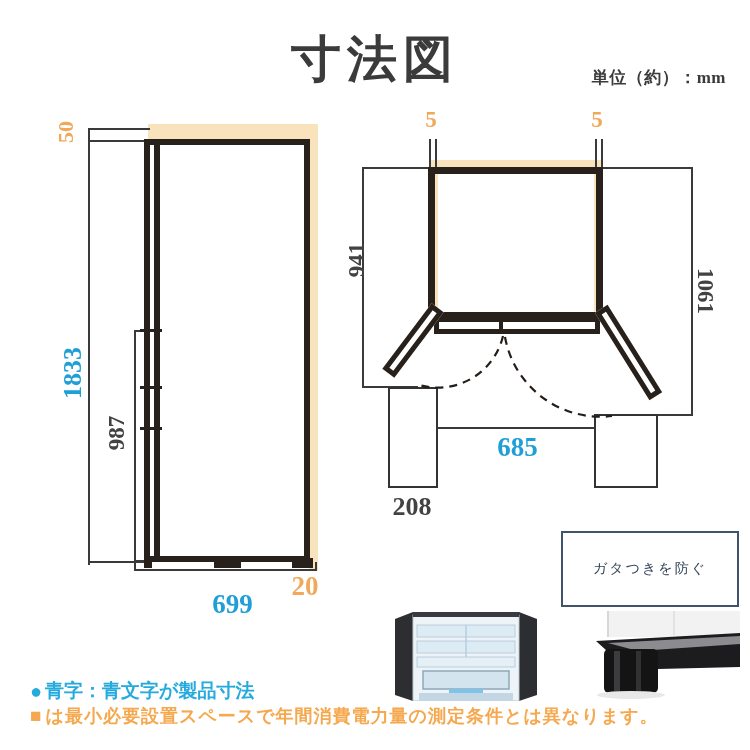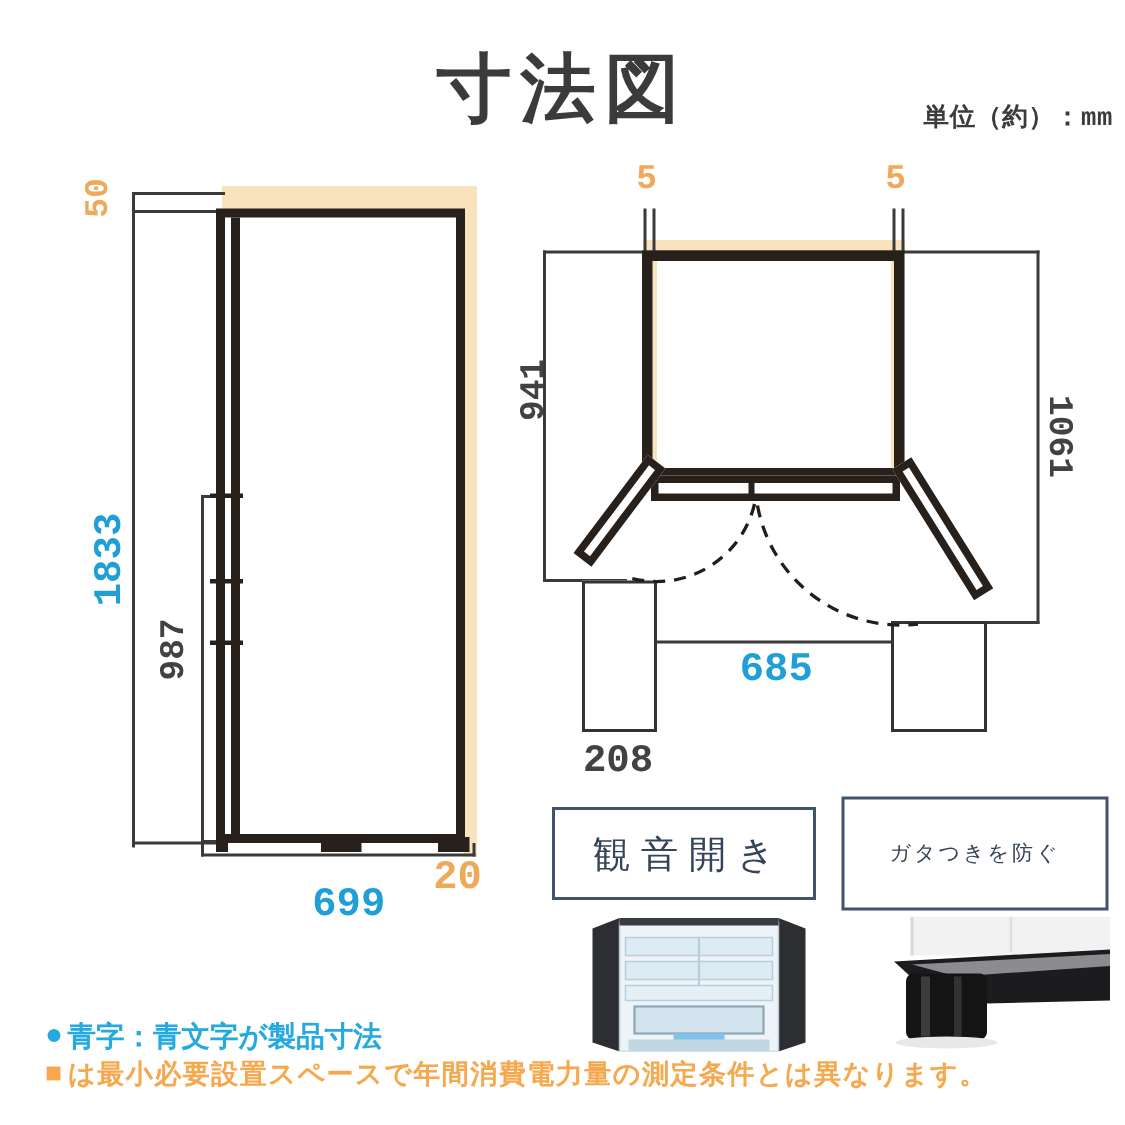--- a/index.html
+++ b/index.html
@@ -1,24 +1,24 @@
 <!DOCTYPE html>
 <html><head>
 <meta charset="utf-8">
 <style>
   html,body{margin:0;padding:0;background:#ffffff;}
   .canvas{
     position:relative;width:750px;height:750px;background:#ffffff;overflow:hidden;
-    font-family:Liberation Mono, monospace;color:#3c3c3c;
+    font-family:Liberation Serif, serif;color:#3c3c3c;
   }
   .abs{position:absolute;}
   
   .title{left:0;top:26px;width:750px;text-align:center;font-size:50px;font-weight:bold;
          letter-spacing:6px;color:#3b3b3b;}
-  .unit{right:8px;top:66px;font-size:17px;font-weight:bold;color:#3b3b3b;letter-spacing:0.5px;}
+  .unit{right:24px;top:66px;font-size:17px;font-weight:bold;color:#3b3b3b;letter-spacing:0.5px;}
   .dim{font-weight:bold;text-align:center;line-height:1;}
   .dim.blue{color:#1f9fd6;}
   .dim.orange{color:#f0a95a;}
   .dim.dark{color:#424242;}
   .rot-ccw{display:flex;align-items:center;justify-content:center;transform:rotate(-90deg);}
   .rot-cw{display:flex;align-items:center;justify-content:center;transform:rotate(90deg);}
   
   .thin{background:#3a3a3a;}
   .tan{background:#f8e3bd;}
   .thickfill{background:#28201a;}
@@ -110,23 +110,20 @@
   <div class="abs thin" style="left:437px;top:427px;width:158px;height:2px;z-index:3;"></div>
 
   <div class="abs dim orange" style="left:419px;top:108px;width:24px;font-size:23px;">5</div>
   <div class="abs dim orange" style="left:585px;top:108px;width:24px;font-size:23px;">5</div>
   <div class="abs dim dark rot-ccw" style="left:306px;top:245px;width:100px;height:30px;font-size:23px;">941</div>
   <div class="abs dim dark rot-cw" style="left:651px;top:276px;width:110px;height:30px;font-size:23px;">1061</div>
   <div class="abs dim blue" style="left:480px;top:434px;width:75px;font-size:27px;z-index:7;">685</div>
   <div class="abs dim dark" style="left:384px;top:494px;width:56px;font-size:26px;">208</div>
   <div class="abs dim dark" style="left:596px;top:494px;width:60px;font-size:26px;margin-top:47px;">266</div>
 
-  <div class="abs feature-box" style="left:368px;top:538px;width:172px;height:58px;z-index:8;">
-    <span class="fb-large">観音開き</span>
-  </div>
   <div class="abs feature-box" style="left:561px;top:531px;width:174px;height:72px;z-index:8;">
     <span class="fb-small">ガタつきを防ぐ</span>
   </div>
 
   <div class="abs" style="left:393px;top:611px;width:146px;height:90px;z-index:2;">
     <svg width="146" height="90" viewBox="0 0 146 90">
       <rect x="0" y="0" width="146" height="90" fill="#ffffff"></rect>
       <polygon points="2,8 20,1 20,90 2,84" fill="#2d2e32"></polygon>
       <polygon points="144,8 126,1 126,90 144,84" fill="#2d2e32"></polygon>
       <rect x="20" y="4" width="106" height="86" fill="#eef3f7" stroke="#b9c8d3" stroke-width="1"></rect>

